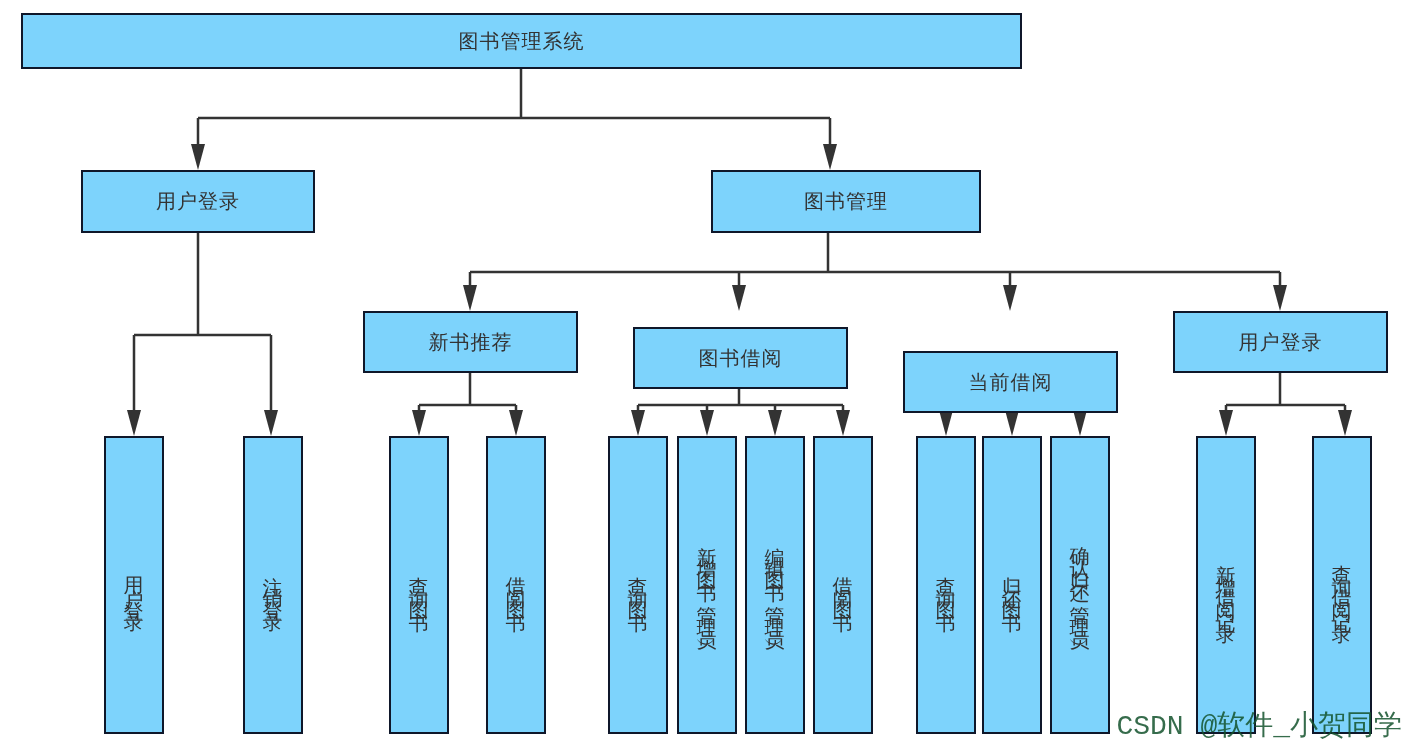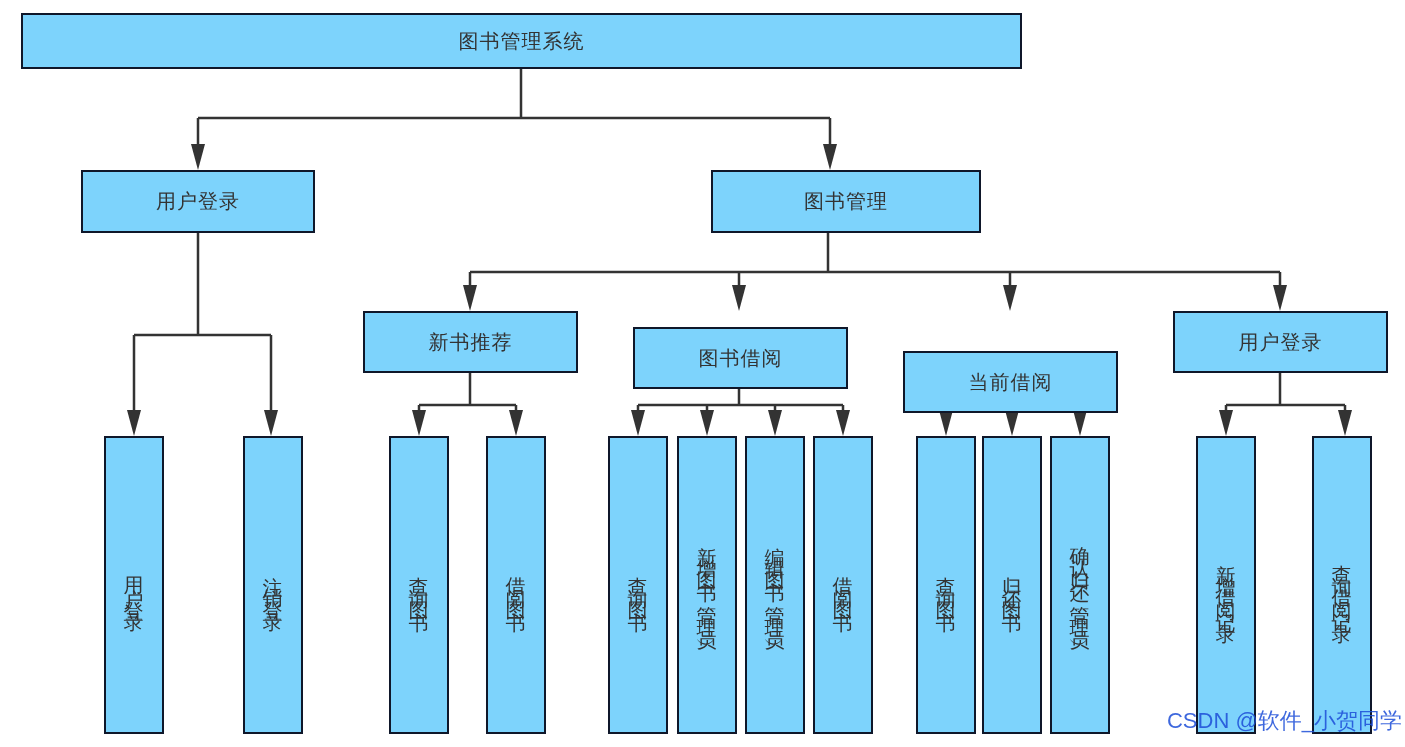--- a/index.html
+++ b/index.html
@@ -28,21 +28,21 @@
   .n-l3c{left:903px;top:311px;width:215px;height:62px;margin-top:40px;}
   .n-l3d{left:1173px;top:311px;width:215px;height:62px;}
   .lf{top:436px;width:60px;height:298px;}
   .lf1{left:104px;}  .lf2{left:243px;}
   .lf3{left:389px;}  .lf4{left:486px;}
   .lf5{left:608px;}  .lf6{left:677px;}  .lf7{left:745px;}  .lf8{left:813px;}
   .lf9{left:916px;}  .lf10{left:982px;} .lf11{left:1050px;}
   .lf12{left:1196px;}.lf13{left:1312px;}
   .watermark{
     position:absolute;right:3px;top:706px;z-index:3;
-    font-size:22px;color:#1d4ed8;opacity:.85;white-space:nowrap;
+    font-size:28px;color:#14532d;opacity:.85;white-space:nowrap;font-family:Liberation Mono, monospace;
   }
 </style>
 </head>
 <body>
 
 <div class="stage">
 
   <svg class="wires" width="1405" height="747" viewBox="0 0 1405 747" aria-hidden="true">
     <g stroke="#333333" stroke-width="2.5" fill="none">
 

